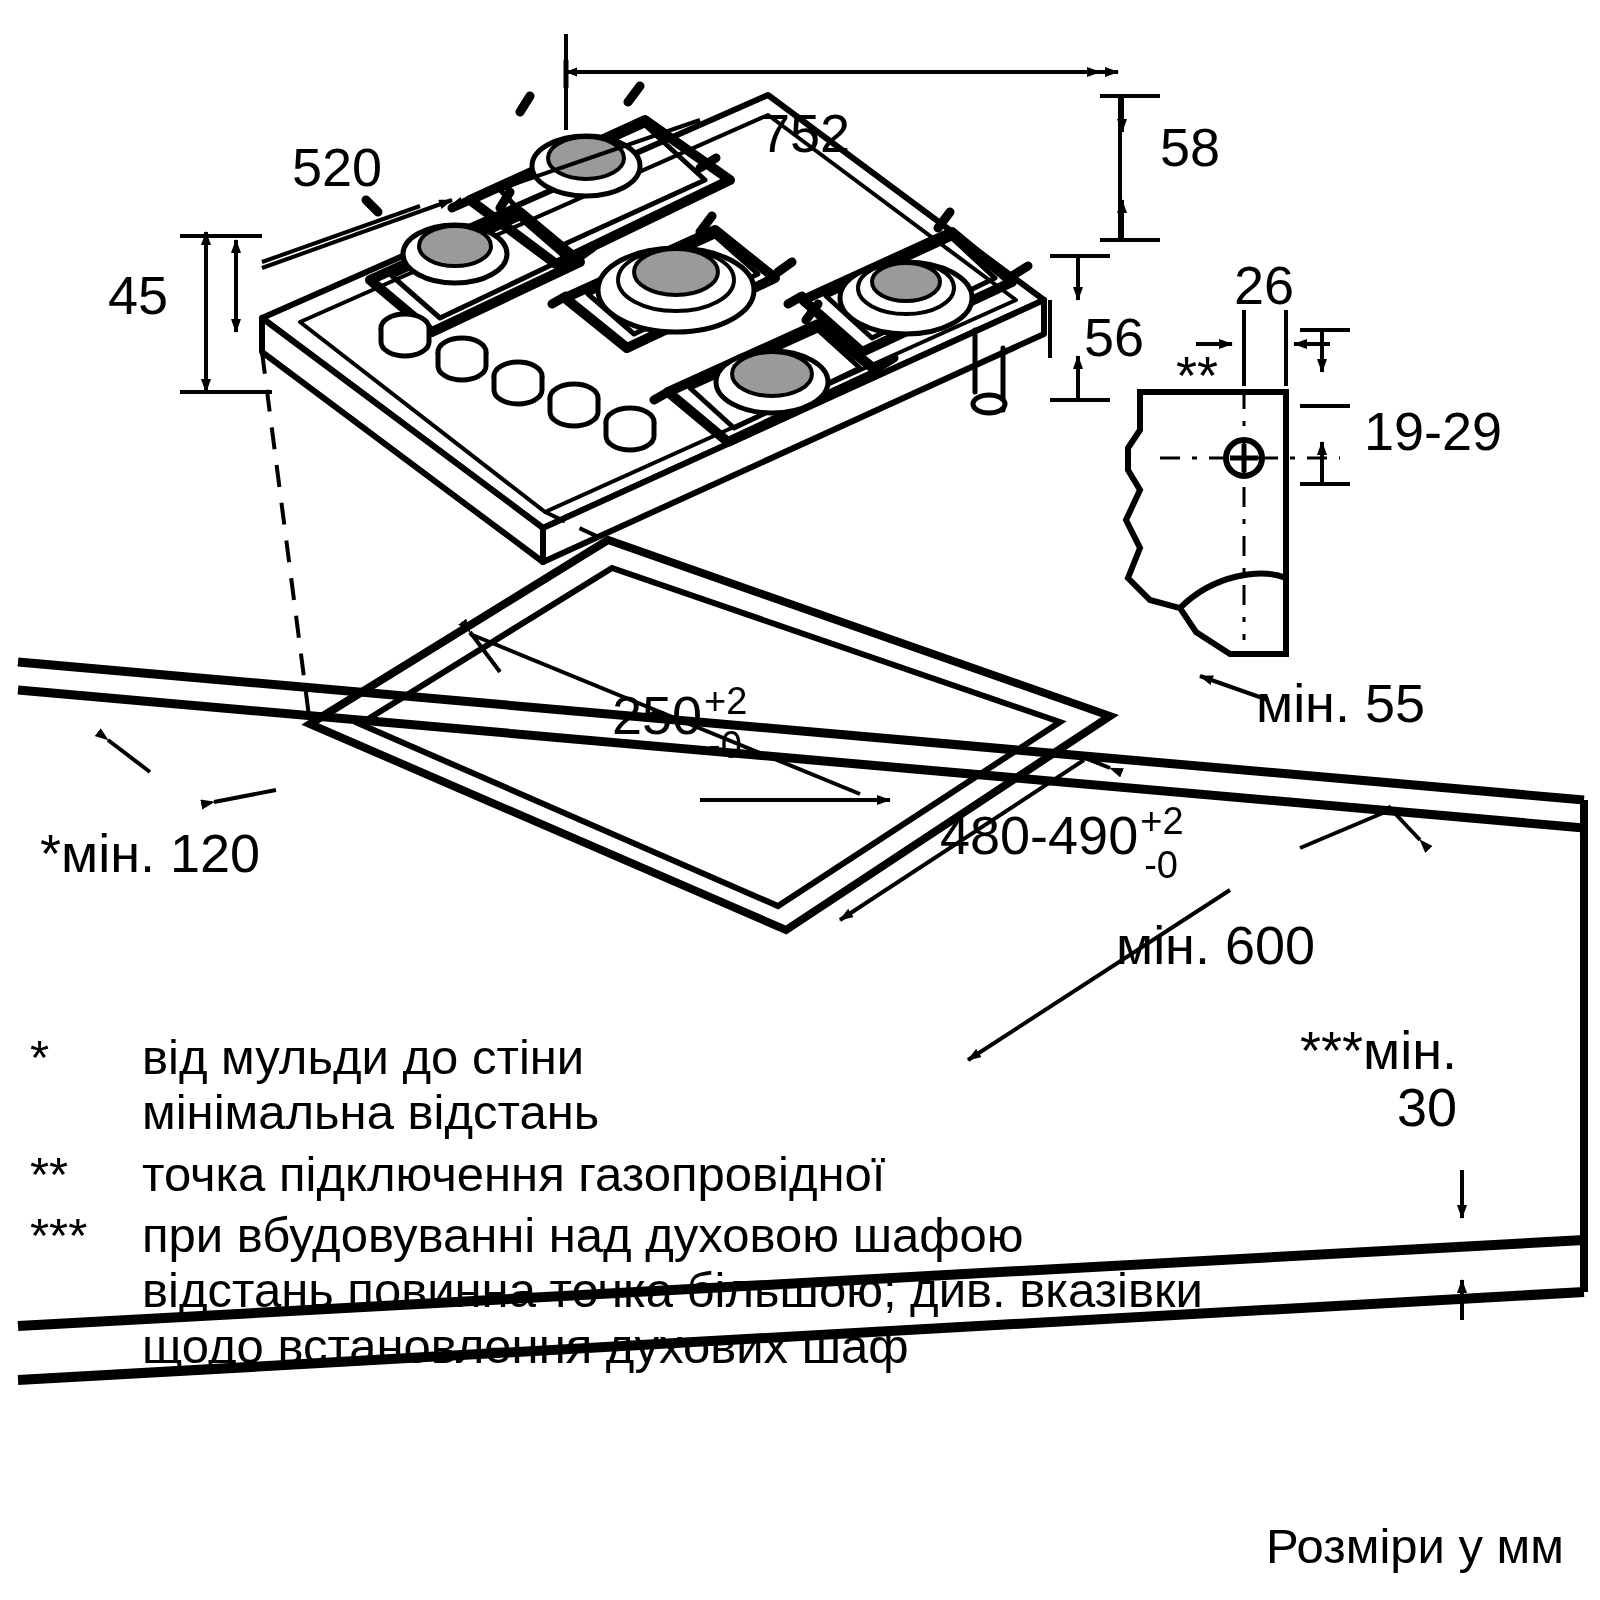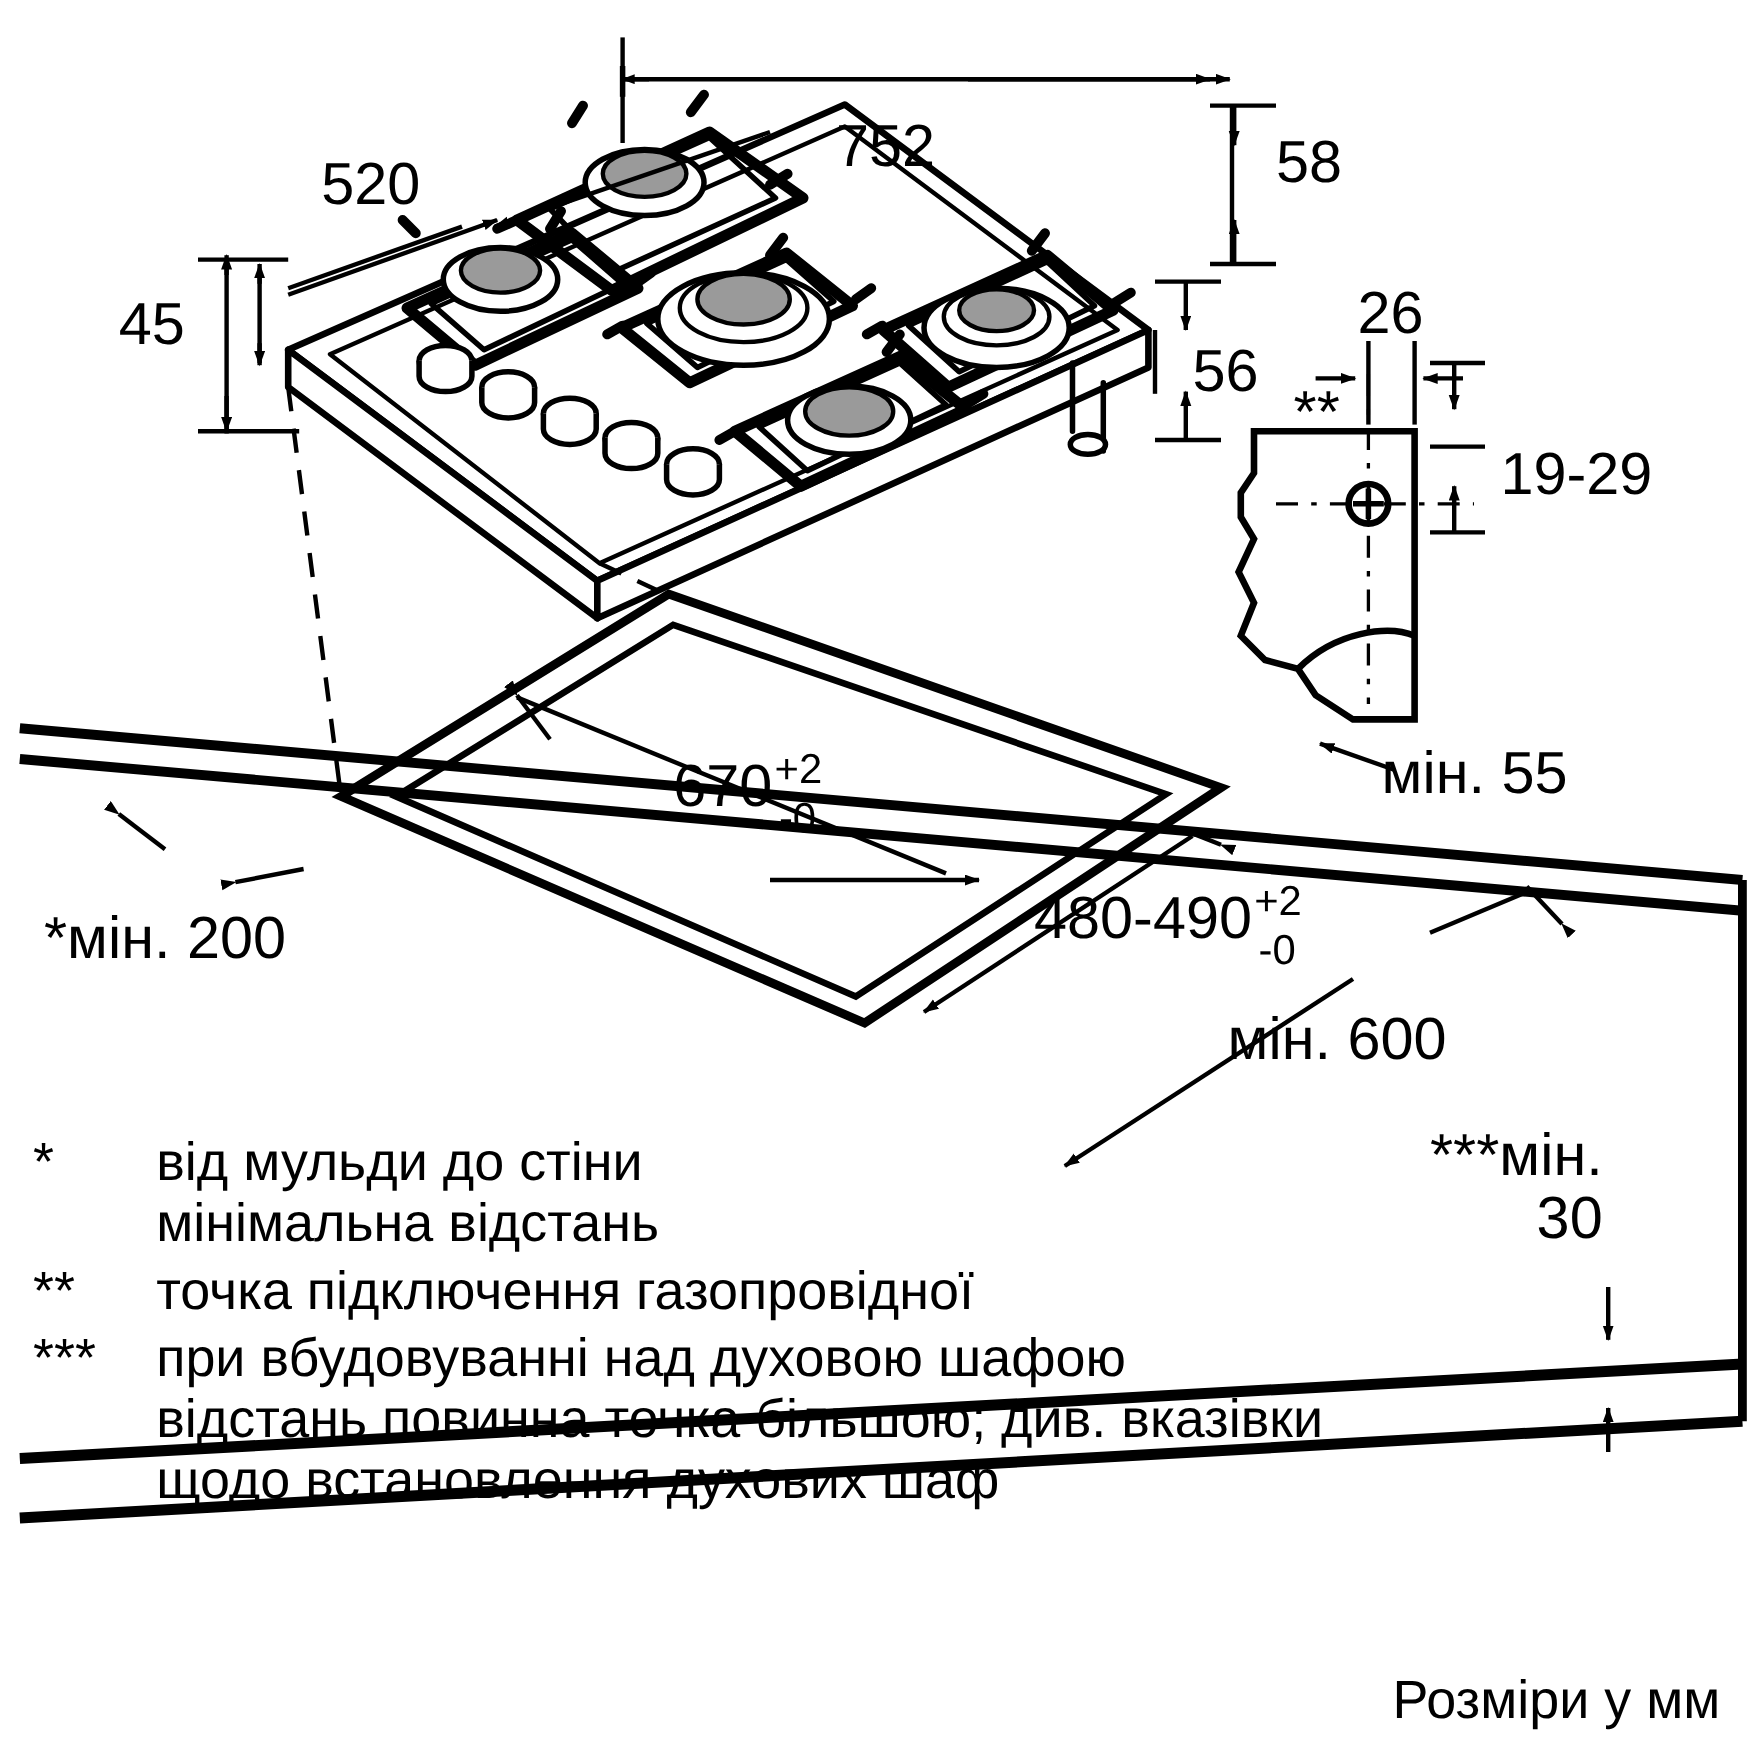--- a/index.html
+++ b/index.html
@@ -271,31 +271,31 @@
   <div class="dim" style="left:760px; top:106px;">752</div>
   <div class="dim" style="left:292px; top:140px;">520</div>
   <div class="dim" style="left:108px; top:268px;">45</div>
   <div class="dim" style="left:1160px; top:120px;">58</div>
   <div class="dim" style="left:1084px; top:310px;">56</div>
   <div class="dim" style="left:1234px; top:258px;">26</div>
   <div class="dim" style="left:1364px; top:404px;text-align:right;">19-29</div>
   <div class="dim" style="left:1176px; top:348px;">**</div>
 
   <div class="dim" style="left:612px; top:688px;">
-    <span>670</span><span class="tolerance"><span class="tol-up">+2</span><span class="tol-dn">-0</span></span>
+    <span>250</span><span class="tolerance"><span class="tol-up">+2</span><span class="tol-dn">-0</span></span>
   </div>
 
   <div class="dim" style="left:940px; top:808px;">
     <span>480-490</span><span class="tolerance"><span class="tol-up">+2</span><span class="tol-dn">-0</span></span>
   </div>
 
   <div class="dim" style="left:1256px; top:676px;">мін. 55</div>
 
   <div class="dim" style="left:40px; top:826px;">
-    <span>*</span><span>мін. 200</span>
+    <span>*</span><span>мін. 120</span>
   </div>
 
   <div class="dim" style="left:1116px; top:918px;">мін. 600</div>
 
   <div class="dim-3stars" style="left:1300px; top:1022px;">
     <div><span>***</span><span>мін.</span></div>
     <div style="margin-left:68px;text-align:right;"><span>30</span></div>
   </div>
 
   <div class="notes">

